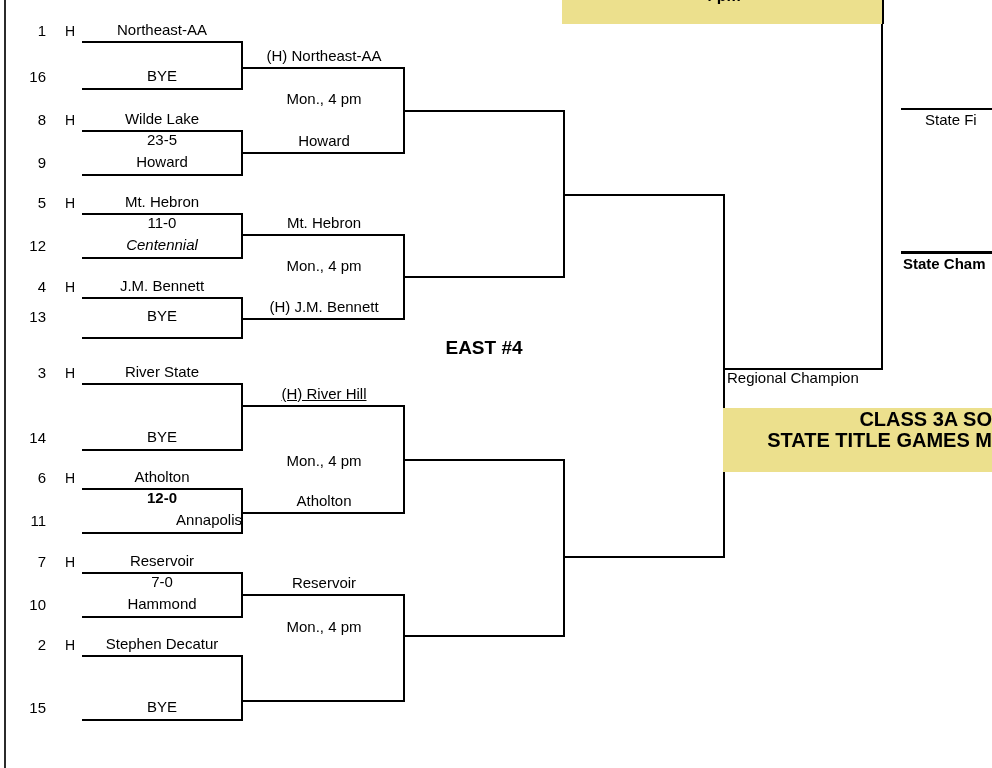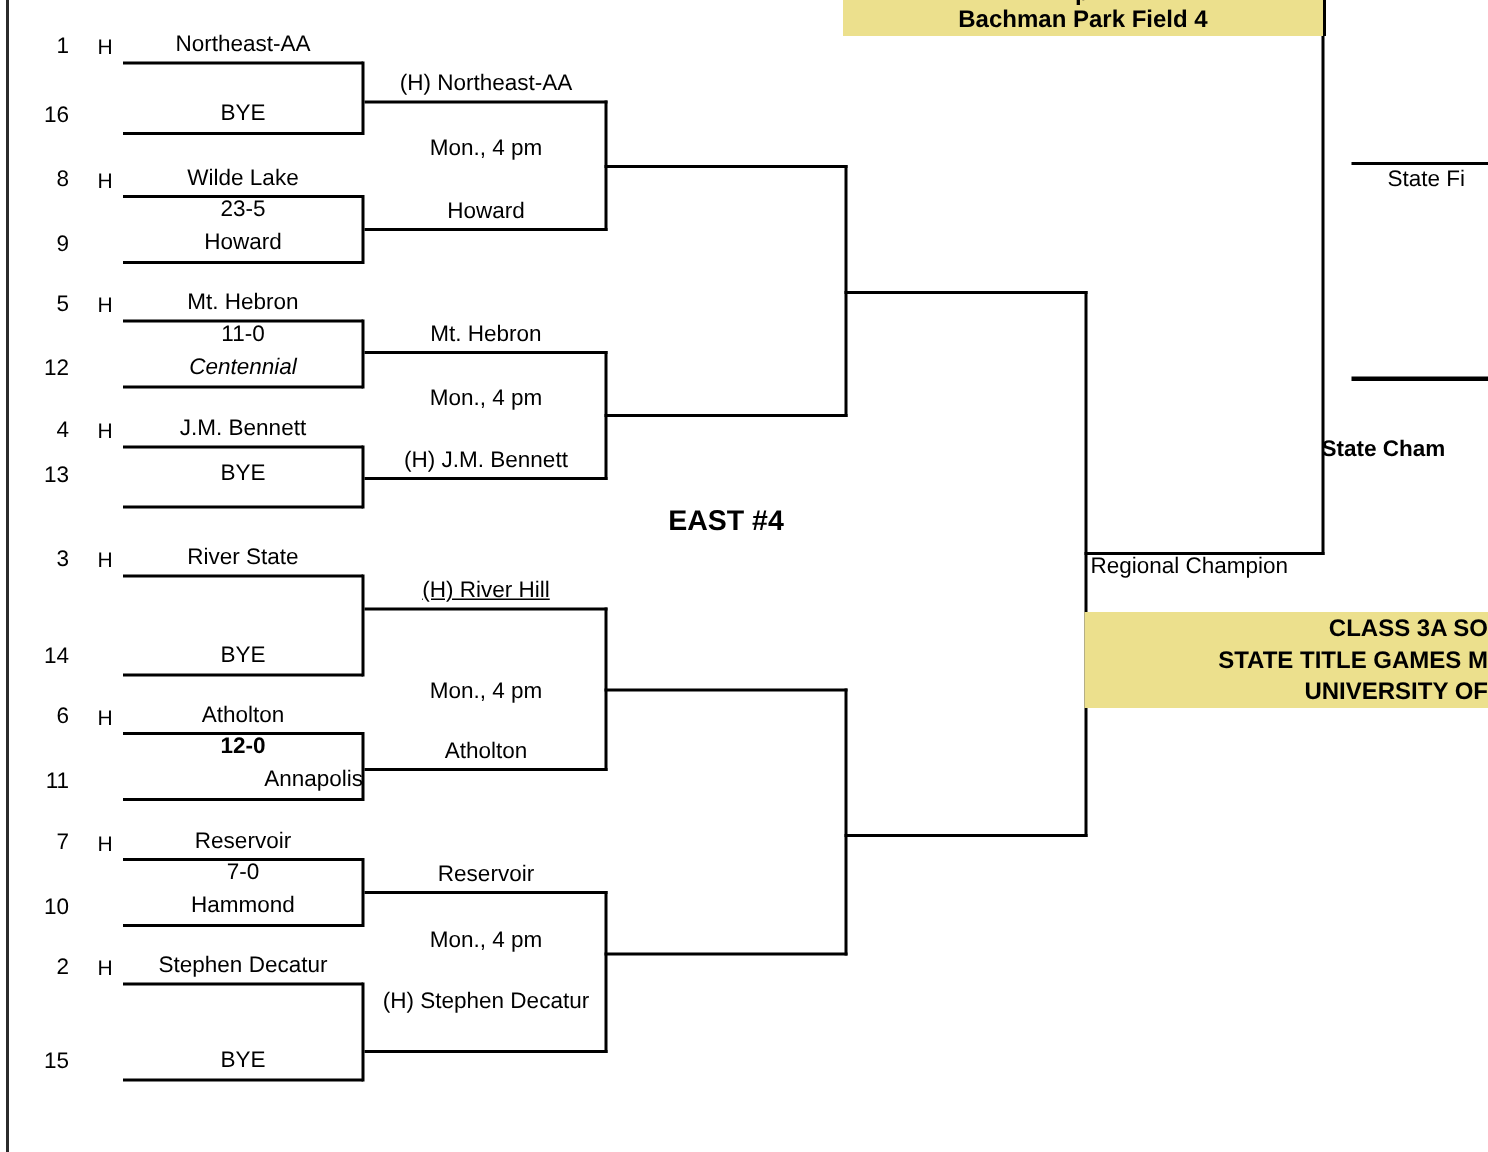--- a/index.html
+++ b/index.html
@@ -20,32 +20,31 @@
   .ctr{text-align:center;}
   .seed{position:absolute;font-size:15px;line-height:16px;text-align:right;width:22px;}
   .hmark{position:absolute;font-size:14px;line-height:16px;width:14px;text-align:center;}
   .yellow{position:absolute;background:#ece08d;}
   .bold{font-weight:bold;}
 
   
   .frame-left{position:absolute;left:4px;top:0;width:2px;height:768px;background:#2b2b2b;}
 
   .title-blk{position:absolute;text-align:center;font-weight:bold;font-size:16px;line-height:20px;}
-  .rblk{position:absolute;text-align:right;font-weight:bold;font-size:16px;line-height:21px;}
+  .rblk{position:absolute;text-align:right;font-weight:bold;font-size:20px;line-height:21px;}
 </style>
 </head>
 <body>
 
 <div id="sheet">
 
   <div class="frame-left"></div>
 
   <div class="yellow" style="left:562px;top:-14px;width:320px;height:38px;"></div>
   <div class="title-blk" style="left:562px;top:-14px;width:320px;">4 pm</div>
-  <div class="title-blk" style="left:562px;top:4px;width:320px;">Bachman Park Field 4</div>
   <div class="vline" style="left:882px;top:-14px;height:38px;"></div>
 
   <div class="seed" style="left:24px;top:23px;">1</div>
   <div class="hmark" style="left:63px;top:23px;">H</div>
   <div class="txt ctr" style="left:82px;top:22px;width:160px;">Northeast-AA</div>
   <div class="hline" style="left:82px;top:41px;width:160px;"></div>
 
   <div class="seed" style="left:24px;top:69px;">16</div>
   <div class="txt ctr" style="left:82px;top:68px;width:160px;">BYE</div>
   <div class="hline" style="left:82px;top:88px;width:160px;"></div>
@@ -143,23 +142,20 @@
   <div class="txt ctr" style="left:243px;top:386px;width:162px;text-decoration:underline;">(H) River Hill</div>
   <div class="hline" style="left:243px;top:405px;width:162px;"></div>
   <div class="txt ctr" style="left:243px;top:453px;width:162px;">Mon., 4 pm</div>
   <div class="txt ctr" style="left:243px;top:493px;width:162px;">Atholton</div>
   <div class="hline" style="left:243px;top:512px;width:162px;"></div>
   <div class="vline" style="left:403px;top:405px;height:109px;"></div>
 
   <div class="txt ctr" style="left:243px;top:575px;width:162px;">Reservoir</div>
   <div class="hline" style="left:243px;top:594px;width:162px;"></div>
   <div class="txt ctr" style="left:243px;top:619px;width:162px;">Mon., 4 pm</div>
-  <div class="txt ctr" style="left:243px;top:658px;width:162px;white-space:normal;line-height:19px;">
-    <span>(H) Stephen Decatur</span>
-  </div>
   <div class="hline" style="left:243px;top:700px;width:162px;"></div>
   <div class="vline" style="left:403px;top:594px;height:108px;"></div>
 
   <div class="hline" style="left:403px;top:110px;width:162px;"></div>
   <div class="hline" style="left:403px;top:276px;width:162px;"></div>
   <div class="vline" style="left:563px;top:110px;height:168px;"></div>
 
   <div class="hline" style="left:403px;top:459px;width:162px;"></div>
   <div class="hline" style="left:403px;top:635px;width:162px;"></div>
   <div class="vline" style="left:563px;top:459px;height:178px;"></div>
@@ -173,20 +169,19 @@
   <div class="vline" style="left:881px;top:24px;height:346px;"></div>
 
   <div class="txt ctr bold" style="left:400px;top:340px;width:168px;font-size:19px;">EAST #4</div>
 
   <div class="txt" style="left:958px;top:8px;margin-left:48px;">vs</div>
 
   <div class="hline" style="left:901px;top:108px;width:91px;"></div>
   <div class="txt" style="left:925px;top:112px;">State Fi</div>
 
   <div class="hline" style="left:901px;top:251px;width:91px;height:3px;"></div>
-  <div class="txt bold" style="left:881px;top:256px;font-size:15px;margin-top:36px;">State Cham</div>
+  <div class="txt bold" style="left:903px;top:256px;font-size:15px;">State Cham</div>
 
   <div class="yellow" style="left:723px;top:408px;width:269px;height:64px;"></div>
   <div class="rblk" style="left:723px;top:409px;width:269px;">CLASS 3A SO</div>
   <div class="rblk" style="left:723px;top:430px;width:269px;">STATE TITLE GAMES M</div>
-  <div class="rblk" style="left:723px;top:451px;width:269px;">UNIVERSITY OF</div>
 
 </div>
 
 </body></html>

